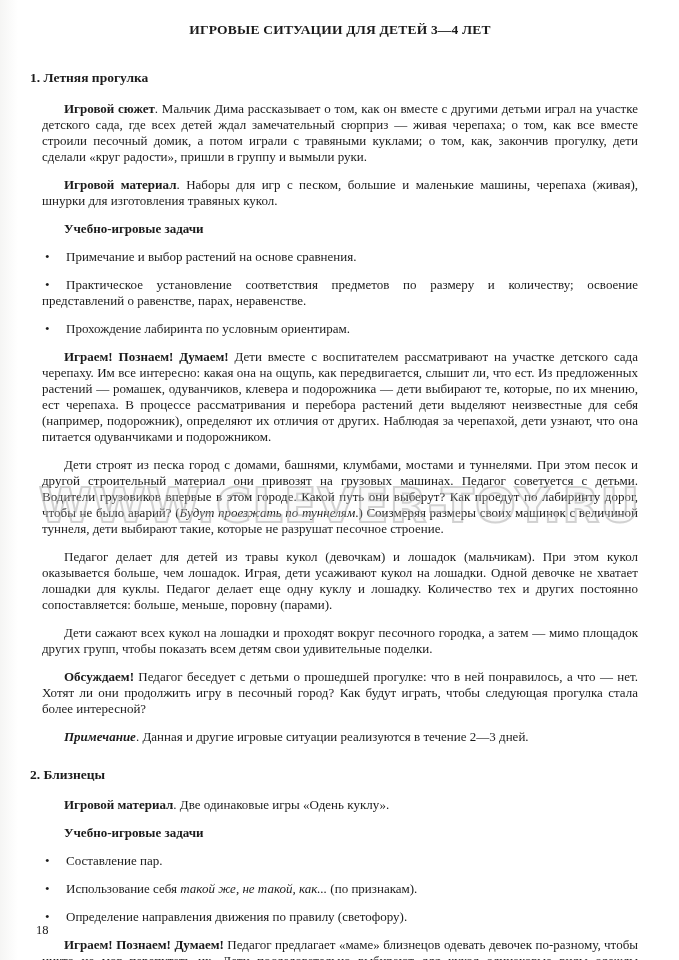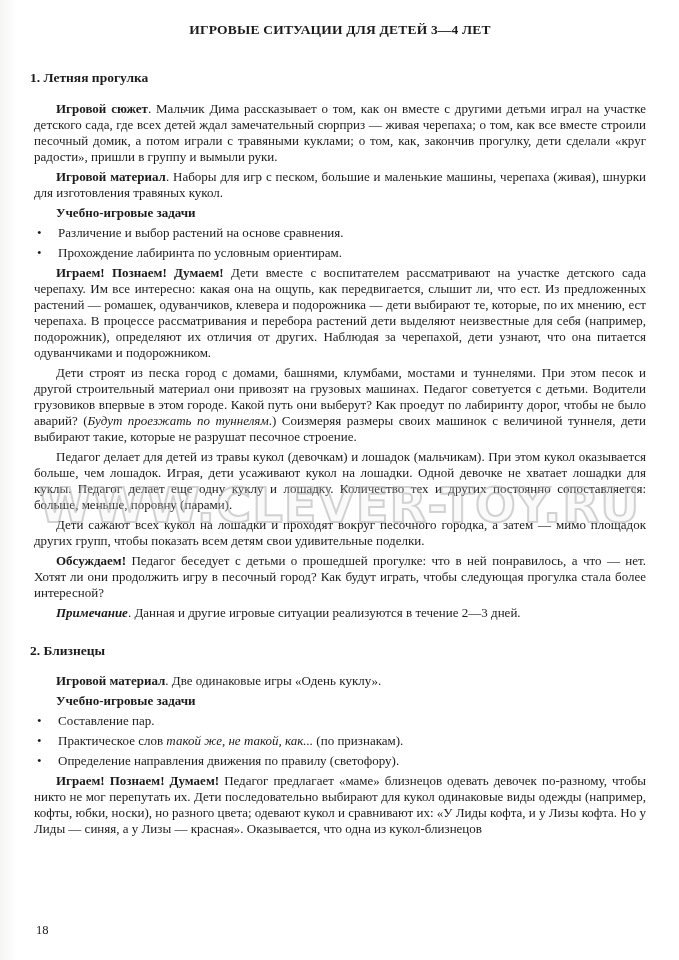--- a/index.html
+++ b/index.html
@@ -27,21 +27,21 @@
     letter-spacing: 0.2px;
   }
   .section-heading {
     text-align: left;
     font-weight: bold;
     font-size: 13.5px;
   }
   .heading-1 { margin-top: 32px; margin-bottom: 15px; }
   .heading-2 { margin-top: 22px; margin-bottom: 14px; }
   p.para {
-    margin: 4px;
+    margin: 12px;
     text-align: justify;
   }
   p.indent { text-indent: 22px; }
   .bullet-mark {
     display: inline-block;
     width: 24px;
     padding-left: 3px;
     box-sizing: border-box;
     text-indent: 0;
   }
@@ -77,39 +77,40 @@
 
   <div class="doc-title">ИГРОВЫЕ СИТУАЦИИ ДЛЯ ДЕТЕЙ 3—4 ЛЕТ</div>
 
   <div>
     <div class="section-heading heading-1">1. Летняя прогулка</div>
 
     <p class="para indent"><span class="b">Игровой сюжет</span><span>. Мальчик Дима рассказывает о том, как он вместе с другими детьми играл на участке детского сада, где всех детей ждал замечательный сюрприз — живая черепаха; о том, как все вместе строили песочный домик, а потом играли с травяными куклами; о том, как, закончив прогулку, дети сделали «круг радости», пришли в группу и вымыли руки.</span></p>
     <p class="para indent"><span class="b">Игровой материал</span><span>. Наборы для игр с песком, большие и маленькие машины, черепаха (живая), шнурки для изготовления травяных кукол.</span></p>
     <p class="para indent"><span class="b">Учебно-игровые задачи</span></p>
 
-    <p class="para"><span class="bullet-mark">•</span><span><span>Различение и выбор растений на основе сравнения.</span></span></p>
+    <p class="para"><span class="bullet-mark">•</span><span><span>Примечание и выбор растений на основе сравнения.</span></span></p>
+    <p class="para"><span class="bullet-mark">•</span><span><span>Практическое установление соответствия предметов по размеру и количеству; освоение представлений о равенстве, парах, неравенстве.</span></span></p>
     <p class="para"><span class="bullet-mark">•</span><span><span>Прохождение лабиринта по условным ориентирам.</span></span></p>
 
     <p class="para indent"><span class="b">Играем! Познаем! Думаем!</span><span> Дети вместе с воспитателем рассматривают на участке детского сада черепаху. Им все интересно: какая она на ощупь, как передвигается, слышит ли, что ест. Из предложенных растений — ромашек, одуванчиков, клевера и подорожника — дети выбирают те, которые, по их мнению, ест черепаха. В процессе рассматривания и перебора растений дети выделяют неизвестные для себя (например, подорожник), определяют их отличия от других. Наблюдая за черепахой, дети узнают, что она питается одуванчиками и подорожником.</span></p>
     <p class="para indent"><span>Дети строят из песка город с домами, башнями, клумбами, мостами и туннелями. При этом песок и другой строительный материал они привозят на грузовых машинах. Педагог советуется с детьми. Водители грузовиков впервые в этом городе. Какой путь они выберут? Как проедут по лабиринту дорог, чтобы не было аварий? (</span><span class="i">Будут проезжать по туннелям</span><span>.) Соизмеряя размеры своих машинок с величиной туннеля, дети выбирают такие, которые не разрушат песочное строение.</span></p>
     <p class="para indent"><span>Педагог делает для детей из травы кукол (девочкам) и лошадок (мальчикам). При этом кукол оказывается больше, чем лошадок. Играя, дети усаживают кукол на лошадки. Одной девочке не хватает лошадки для куклы. Педагог делает еще одну куклу и лошадку. Количество тех и других постоянно сопоставляется: больше, меньше, поровну (парами).</span></p>
     <p class="para indent"><span>Дети сажают всех кукол на лошадки и проходят вокруг песочного городка, а затем — мимо площадок других групп, чтобы показать всем детям свои удивительные поделки.</span></p>
     <p class="para indent"><span class="b">Обсуждаем!</span><span> Педагог беседует с детьми о прошедшей прогулке: что в ней понравилось, а что — нет. Хотят ли они продолжить игру в песочный город? Как будут играть, чтобы следующая прогулка стала более интересной?</span></p>
     <p class="para indent"><span class="b i">Примечание</span><span>. Данная и другие игровые ситуации реализуются в течение 2—3 дней.</span></p>
   </div>
 
   <div>
     <div class="section-heading heading-2">2. Близнецы</div>
 
     <p class="para indent"><span class="b">Игровой материал</span><span>. Две одинаковые игры «Одень куклу».</span></p>
     <p class="para indent"><span class="b">Учебно-игровые задачи</span></p>
 
     <p class="para"><span class="bullet-mark">•</span><span><span>Составление пар.</span></span></p>
-    <p class="para"><span class="bullet-mark">•</span><span><span>Практическое слов </span><span class="i">такой же</span><span>, </span><span class="i">не такой, как...</span><span> (по признакам).</span></span></p>
+    <p class="para"><span class="bullet-mark">•</span><span><span>Использование себя </span><span class="i">такой же</span><span>, </span><span class="i">не такой, как...</span><span> (по признакам).</span></span></p>
     <p class="para"><span class="bullet-mark">•</span><span><span>Определение направления движения по правилу (светофору).</span></span></p>
 
     <p class="para indent"><span class="b">Играем! Познаем! Думаем!</span><span> Педагог предлагает «маме» близнецов одевать девочек по-разному, чтобы никто не мог перепутать их. Дети последовательно выбирают для кукол одинаковые виды одежды (например, кофты, юбки, носки), но разного цвета; одевают кукол и сравнивают их: «У Лиды кофта, и у Лизы кофта. Но у Лиды — синяя, а у Лизы — красная». Оказывается, что одна из кукол-близнецов</span></p>
   </div>
 
   <div class="watermark">WWW.CLEVER-TOY.RU</div>
   <div class="page-number">18</div>
 
 </div>
 

